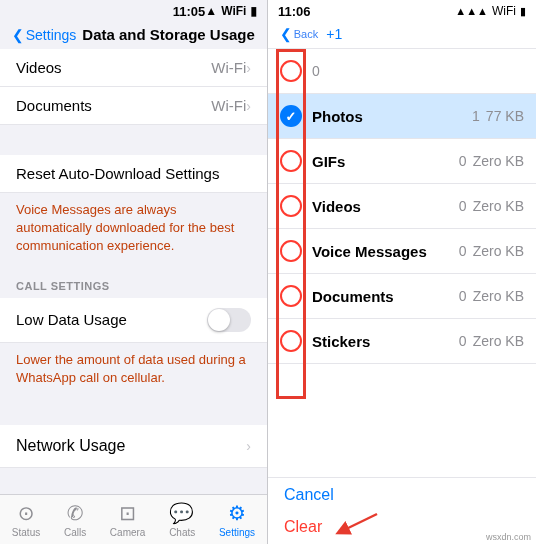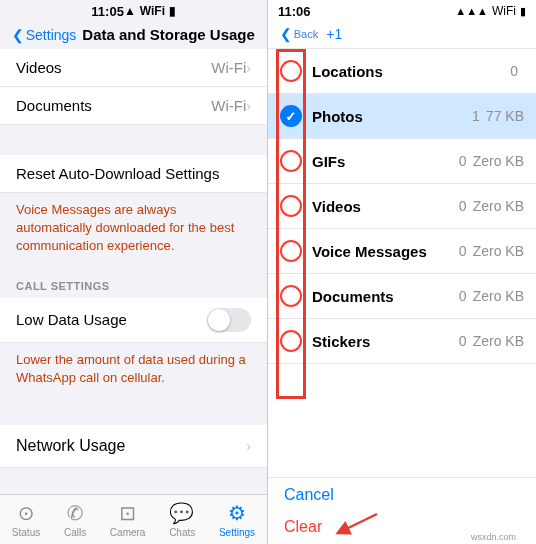--- a/index.html
+++ b/index.html
@@ -21,21 +21,21 @@
       flex-direction: column;
       border-right: 1px solid #c8c8cc;
       overflow: hidden;
     }
 
     .status-bar-left {
       height: 22px;
       background: #f2f2f7;
       display: flex;
       align-items: center;
-      justify-content: center;
+      justify-content: flex-end;
       padding: 0 10px;
       font-size: 12px;
       font-weight: 600;
     }
 
     .status-bar-left .time {
       font-size: 13px;
       font-weight: 700;
     }
 
@@ -313,21 +313,21 @@
       font-size: 16px;
       font-weight: 500;
       padding: 4px 0;
       display: block;
       margin-top: 6px;
     }
 
     .wsxdn-watermark {
       position: absolute;
       bottom: 2px;
-      right: 20px;
+      right: 5px;
       font-size: 9px;
       color: #999;
     }
 
     .left-panel-wrapper {
       position: relative;
     }
 
   </style>
 </head>
@@ -440,21 +440,20 @@
     </span>
     <span class="plus-one">+1</span>
   </div>
 
   <div class="right-list" style="position:relative;">
 
     <div style="position:absolute;top:0;left:8px;width:30px;height:350px;border:3px solid #e63b2e;pointer-events:none;z-index:10;"></div>
 
     <div class="right-list-item">
       <div class="radio-btn"></div>
-      <span class="item-label">Locations</span>
       <span class="item-count">0</span>
     </div>
 
     <div class="right-list-item highlighted">
       <div class="radio-btn checked"></div>
       <span class="item-label">Photos</span>
       <span class="item-count">1</span>
       <span class="item-size">77 KB</span>
     </div>
 

